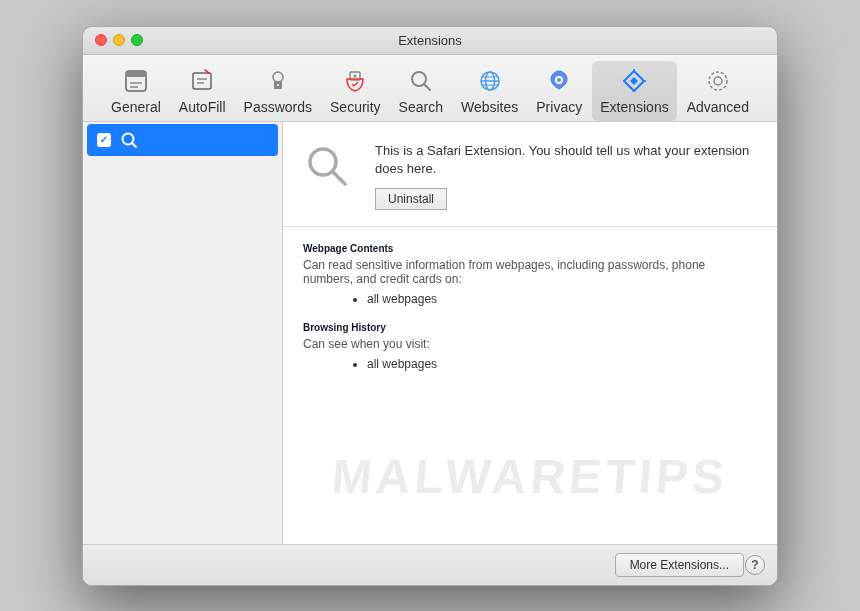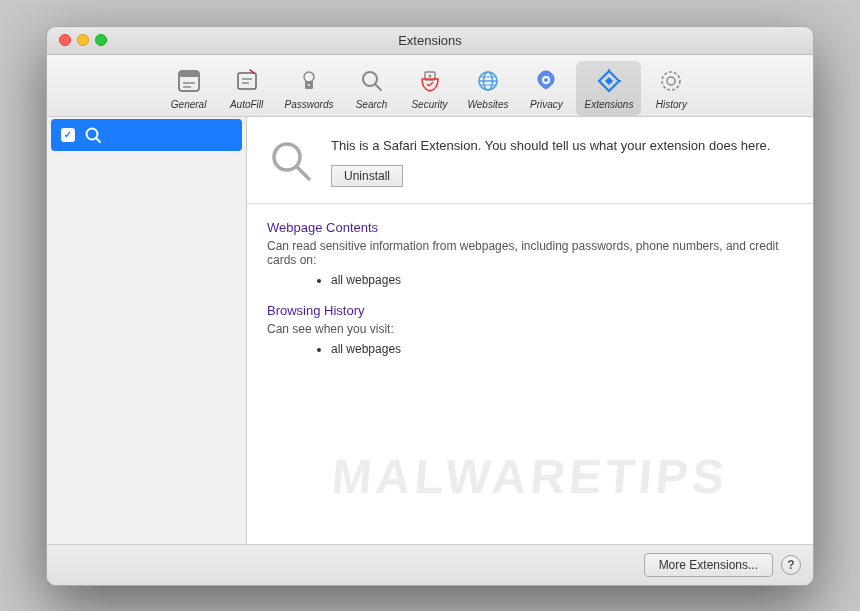--- a/index.html
+++ b/index.html
@@ -9,21 +9,21 @@
       background: #c8c8c8;
       display: flex;
       align-items: center;
       justify-content: center;
       width: 860px;
       height: 611px;
       overflow: hidden;
     }
 
     .window {
-      width: 768px;
+      width: 696px;
       height: 560px;
       background: #ececec;
       border-radius: 10px;
       box-shadow: 0 20px 60px rgba(0,0,0,0.5);
       display: flex;
       flex-direction: column;
       overflow: hidden;
       border: 1px solid #aaa;
     }
 
@@ -94,24 +94,23 @@
     .toolbar-icon {
       width: 32px;
       height: 32px;
       display: flex;
       align-items: center;
       justify-content: center;
       margin-bottom: 2px;
     }
 
     .toolbar-label {
-      font-size: 10px;
+      font-size: 14px;
       color: #333;
       white-space: nowrap;
-      font-style: italic;
     }
 
     
     .main-content {
       display: flex;
       flex: 1;
       overflow: hidden;
     }
 
     
@@ -196,21 +195,21 @@
       transform: skewX(-5deg);
       user-select: none;
     }
 
     
     .ext-header {
       display: flex;
       align-items: flex-start;
       padding: 20px 20px 16px;
       border-bottom: 1px solid #ddd;
-      gap: 16px;
+      gap: 24px;
       position: relative;
       z-index: 1;
     }
 
     .ext-icon {
       width: 48px;
       height: 48px;
       flex-shrink: 0;
       display: flex;
       align-items: center;
@@ -245,23 +244,23 @@
       position: relative;
       z-index: 1;
       flex: 1;
     }
 
     .permission-group {
       margin-bottom: 16px;
     }
 
     .permission-title {
-      font-size: 13px;
-      font-weight: normal;
-      color: #4c1d95;
+      font-size: 10px;
+      font-weight: bold;
+      color: #0f172a;
       margin-bottom: 4px;
     }
 
     .permission-desc {
       font-size: 12px;
       color: #555;
       margin-bottom: 6px;
     }
 
     .permission-list {
@@ -276,21 +275,21 @@
     }
 
     
     .footer {
       display: flex;
       align-items: center;
       justify-content: flex-end;
       padding: 8px 12px;
       border-top: 1px solid #ccc;
       background: linear-gradient(to bottom, #ececec, #e0e0e0);
-      gap: 8px;
+      gap: 1px;
       flex-shrink: 0;
     }
 
     .more-extensions-btn {
       background: linear-gradient(to bottom, #f5f5f5, #e5e5e5);
       border: 1px solid #aaa;
       border-radius: 4px;
       padding: 4px 14px;
       font-size: 12px;
       color: #333;
@@ -363,43 +362,43 @@
           <rect x="10" y="14" width="8" height="8" rx="1" fill="#888"></rect>
           <line x1="14" y1="17" x2="14" y2="19" stroke="#fff" stroke-width="1.5"></line>
         </svg>
       </div>
       <span class="toolbar-label">Passwords</span>
     </div>
 
     <div class="toolbar-item">
       <div class="toolbar-icon">
         <svg width="28" height="28" viewBox="0 0 28 28">
-          <circle cx="12" cy="12" r="7" fill="none" stroke="#888" stroke-width="2"></circle>
-          <line x1="17" y1="17" x2="23" y2="23" stroke="#888" stroke-width="2" stroke-linecap="round"></line>
-        </svg>
-      </div>
-      <span class="toolbar-label">Search</span>
-    </div>
-
-    <div class="toolbar-item">
-      <div class="toolbar-icon">
-        <svg width="28" height="28" viewBox="0 0 28 28">
           <rect x="9" y="5" width="10" height="8" rx="1" fill="none" stroke="#888" stroke-width="1.5"></rect>
           <circle cx="14" cy="9" r="1.5" fill="#888"></circle>
           <path d="M6 12 Q6 22 14 24 Q22 22 22 12 Z" fill="none" stroke="#e33" stroke-width="1.5"></path>
           <line x1="11" y1="17" x2="13" y2="19" stroke="#e33" stroke-width="1.5"></line>
           <line x1="13" y1="19" x2="17" y2="15" stroke="#e33" stroke-width="1.5"></line>
         </svg>
       </div>
       <span class="toolbar-label">Security</span>
     </div>
 
     <div class="toolbar-item">
       <div class="toolbar-icon">
         <svg width="28" height="28" viewBox="0 0 28 28">
+          <circle cx="12" cy="12" r="7" fill="none" stroke="#888" stroke-width="2"></circle>
+          <line x1="17" y1="17" x2="23" y2="23" stroke="#888" stroke-width="2" stroke-linecap="round"></line>
+        </svg>
+      </div>
+      <span class="toolbar-label">Search</span>
+    </div>
+
+    <div class="toolbar-item">
+      <div class="toolbar-icon">
+        <svg width="28" height="28" viewBox="0 0 28 28">
           <circle cx="14" cy="14" r="9" fill="none" stroke="#4a9ee8" stroke-width="1.5"></circle>
           <ellipse cx="14" cy="14" rx="4.5" ry="9" fill="none" stroke="#4a9ee8" stroke-width="1.5"></ellipse>
           <line x1="5" y1="14" x2="23" y2="14" stroke="#4a9ee8" stroke-width="1.5"></line>
           <line x1="6" y1="10" x2="22" y2="10" stroke="#4a9ee8" stroke-width="1"></line>
           <line x1="6" y1="18" x2="22" y2="18" stroke="#4a9ee8" stroke-width="1"></line>
         </svg>
       </div>
       <span class="toolbar-label">Websites</span>
     </div>
 
@@ -426,21 +425,21 @@
       <span class="toolbar-label">Extensions</span>
     </div>
 
     <div class="toolbar-item">
       <div class="toolbar-icon">
         <svg width="28" height="28" viewBox="0 0 28 28">
           <circle cx="14" cy="14" r="4" fill="none" stroke="#888" stroke-width="1.5"></circle>
           <circle cx="14" cy="14" r="9" fill="none" stroke="#888" stroke-width="1.5" stroke-dasharray="3 2"></circle>
         </svg>
       </div>
-      <span class="toolbar-label">History</span>
+      <span class="toolbar-label">Advanced</span>
     </div>
 
   </div>
 
   <div class="main-content">
 
     <div class="sidebar">
       <div class="sidebar-item selected">
         <div class="sidebar-item-checkbox">
           <span class="checkmark">✓</span>

